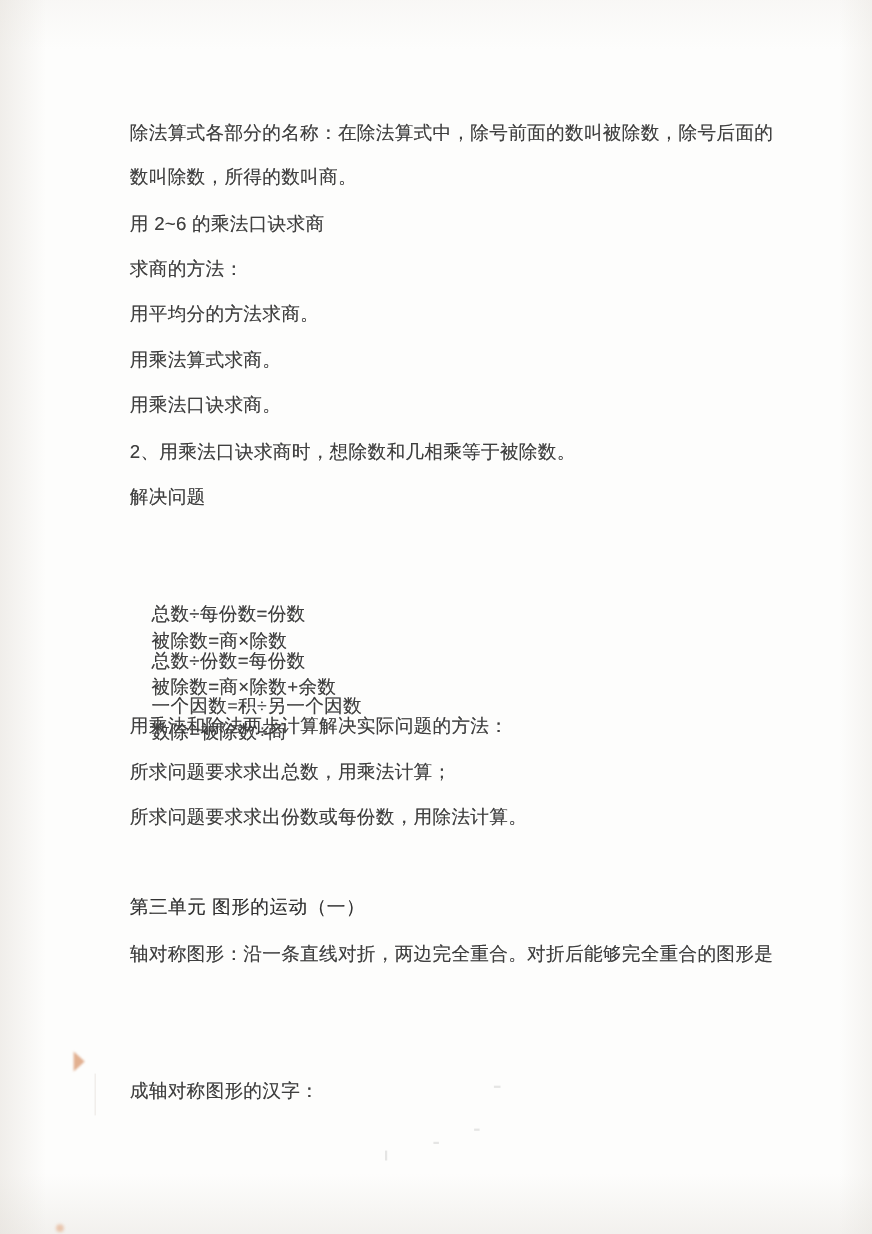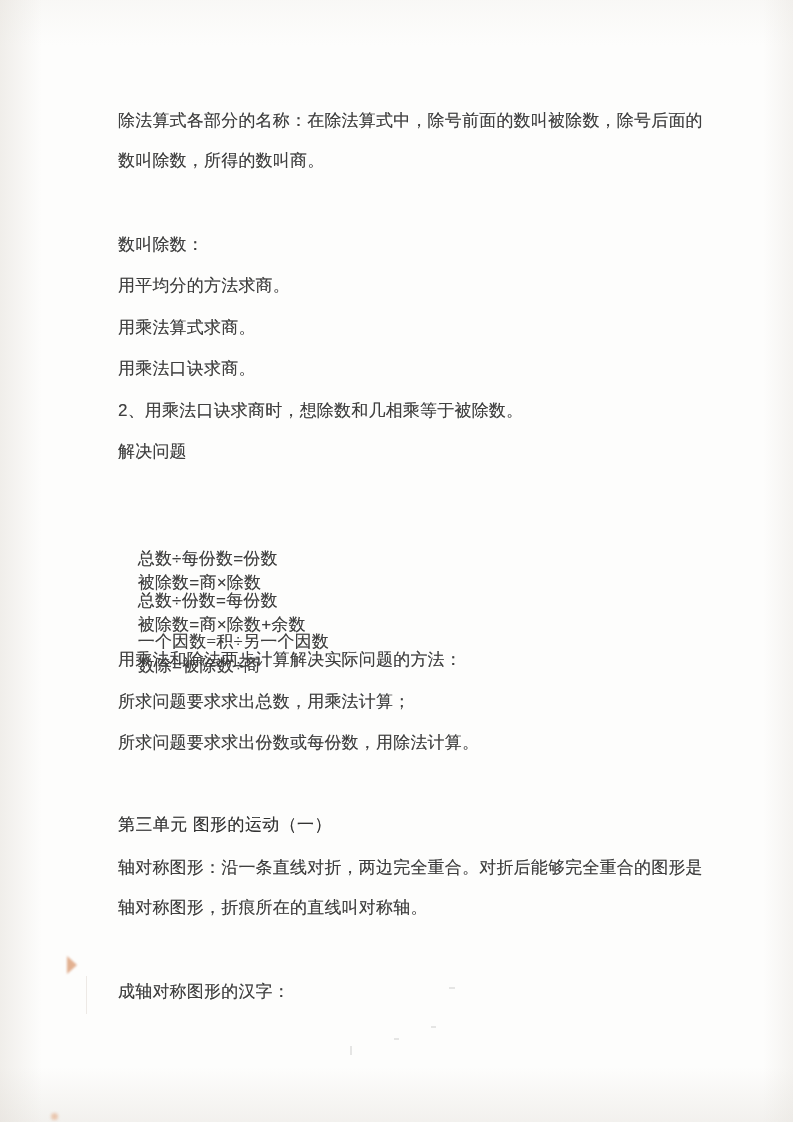--- a/index.html
+++ b/index.html
@@ -87,22 +87,23 @@
   .speck-4 { left: 350px; top: 1046px; width: 2px; height: 9px; }
 </style>
 </head>
 <body>
 
 <div class="page">
 
   <div class="line" style="top:109px">除法算式各部分的名称：在除法算式中，除号前面的数叫被除数，除号后面的</div>
   <div class="line" style="top:149px">数叫除数，所得的数叫商。</div>
 
+  <div class="line" style="top:192px">用 2~6 的乘法口诀求商</div>
 
-  <div class="line" style="top:233px">数叫除数：</div>
+  <div class="line" style="top:233px">求商的方法：</div>
   <div class="line" style="top:274px">用平均分的方法求商。</div>
   <div class="line" style="top:316px">用乘法算式求商。</div>
   <div class="line" style="top:357px">用乘法口诀求商。</div>
 
   <div class="line" style="top:399px">2、用乘法口诀求商时，想除数和几相乘等于被除数。</div>
 
   <div class="line" style="top:440px">解决问题</div>
 
   <div class="line" style="top:523px">
     <span class="fcell-a">总数÷每份数=份数</span>
@@ -116,21 +117,20 @@
     <span class="fcell-b">一个因数=积÷另一个因数</span>
     <span>数除=被除数÷商</span>
   </div>
 
   <div class="line" style="top:648px">用乘法和除法两步计算解决实际问题的方法：</div>
   <div class="line" style="top:690px">所求问题要求求出总数，用乘法计算；</div>
   <div class="line" style="top:731px">所求问题要求求出份数或每份数，用除法计算。</div>
 
   <div class="line heading" style="top:813px">第三单元 图形的运动（一）</div>
   <div class="line" style="top:856px">轴对称图形：沿一条直线对折，两边完全重合。对折后能够完全重合的图形是</div>
-  <div class="line" style="top:896px">轴对称图形，折痕所在的直线叫对称轴。</div>
   <div class="line" style="top:980px">成轴对称图形的汉字：</div>
 
   <div class="orange-arrow"></div>
   <div class="fold-line"></div>
   <div class="orange-speck"></div>
   <div class="speck speck-1"></div>
   <div class="speck speck-2"></div>
   <div class="speck speck-3"></div>
   <div class="speck speck-4"></div>
 

